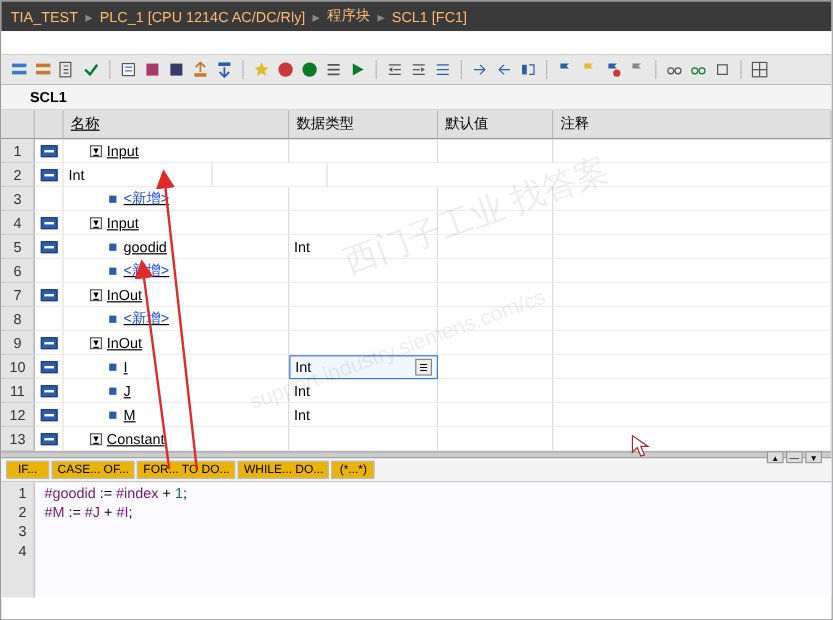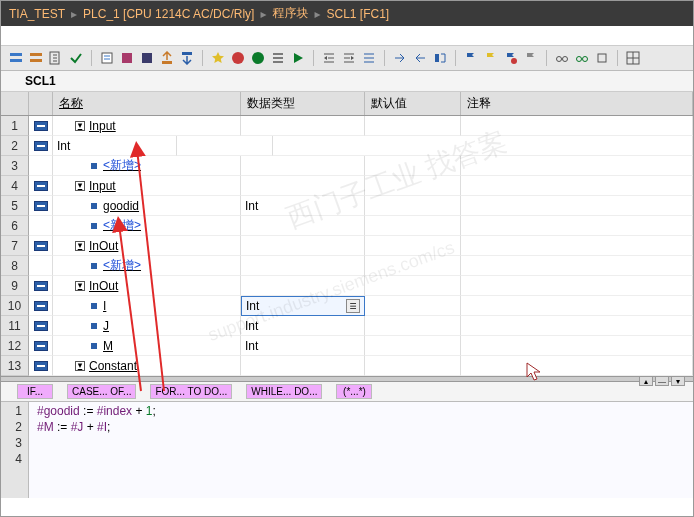--- a/index.html
+++ b/index.html
@@ -34,21 +34,21 @@
 .name-cell { display:flex; align-items:center;}
 .indent1 { padding-left:18px;}
 .indent2 { padding-left:34px;}
 .placeholder { color:#1d4ed8;}
 .sel-cell { border:1px solid #3a78c8 !important; background:#f0f6ff;}
 .dd-btn { margin-left:auto; width:14px;height:14px;border:1px solid #888;background:#eee;display:flex;align-items:center;justify-content:center;font-size:8px;cursor:pointer;}
 .splitter { height:6px; background:#ccc; border-top:1px solid #999; border-bottom:1px solid #999;}
 .splitter-btns { position:absolute; right:8px; margin-top:-6px; display:flex; gap:2px; }
 .splitter-btns span{ width:14px;height:10px;background:#ddd;border:1px solid #999;font-size:8px;display:flex;align-items:center;justify-content:center;cursor:pointer;}
 .snippets { background:#f4f4f4; border-bottom:1px solid #bbb; display:flex; padding:2px 4px; gap:0;}
-.snip { border:1px solid #bbb; background:#f0abfc; padding:1px 4px; margin-right:2px; text-align:center; font-size:10px; line-height:1.1; cursor:pointer; min-width:36px;margin-left:12px;}
+.snip { border:1px solid #bbb; background:#eab308; padding:1px 4px; margin-right:2px; text-align:center; font-size:10px; line-height:1.1; cursor:pointer; min-width:36px;}
 .code-area { display:flex; background:#fafaff; height:96px;}
 .code-gutter { width:28px; background:#e4e4e4; text-align:right; padding:2px 6px 2px 2px; color:#333; border-right:1px solid #bbb;}
 .code-gutter div{ height:16px;}
 .code-lines { padding:2px 8px; font-family: Consolas, monospace; font-size:12px;}
 .code-lines div{ height:16px; white-space:pre;}
 .tok-var{ color:#701a75;}
 .tok-op{ color:#000;}
 .tok-num{ color:#0a7a2a;}
 .tok-punc{ color:#000;}
 .arrow { position:absolute; pointer-events:none;}

